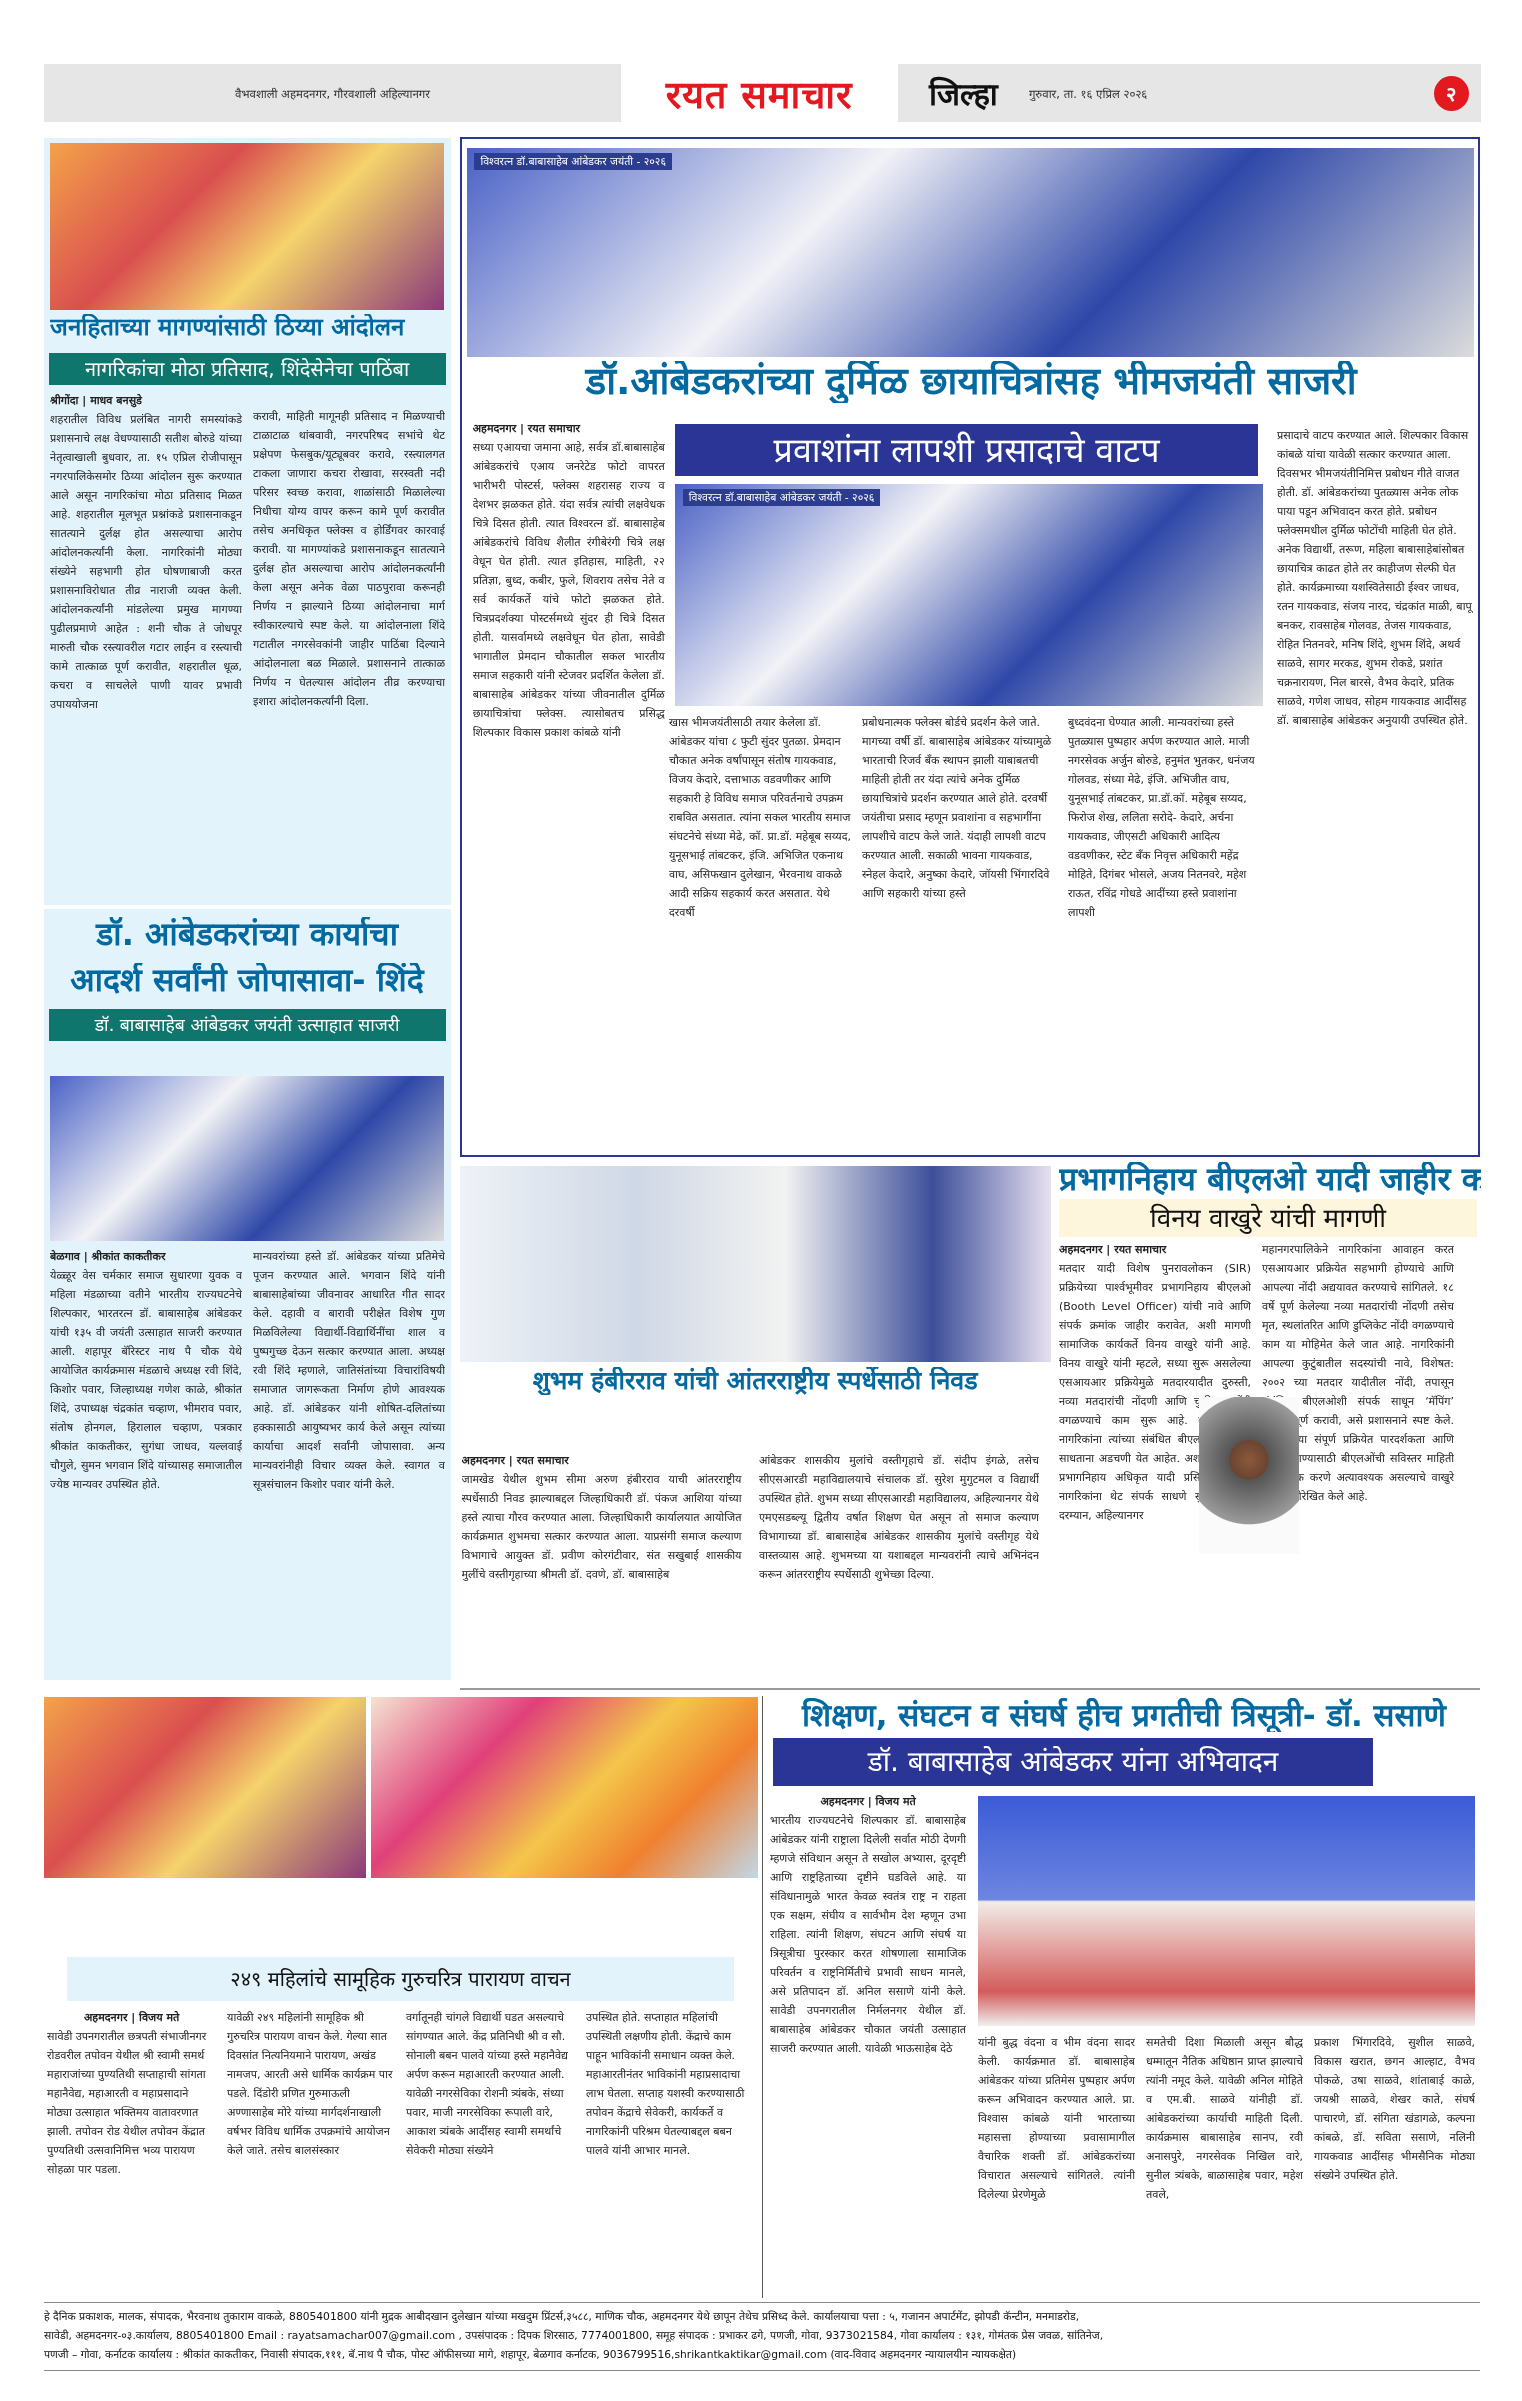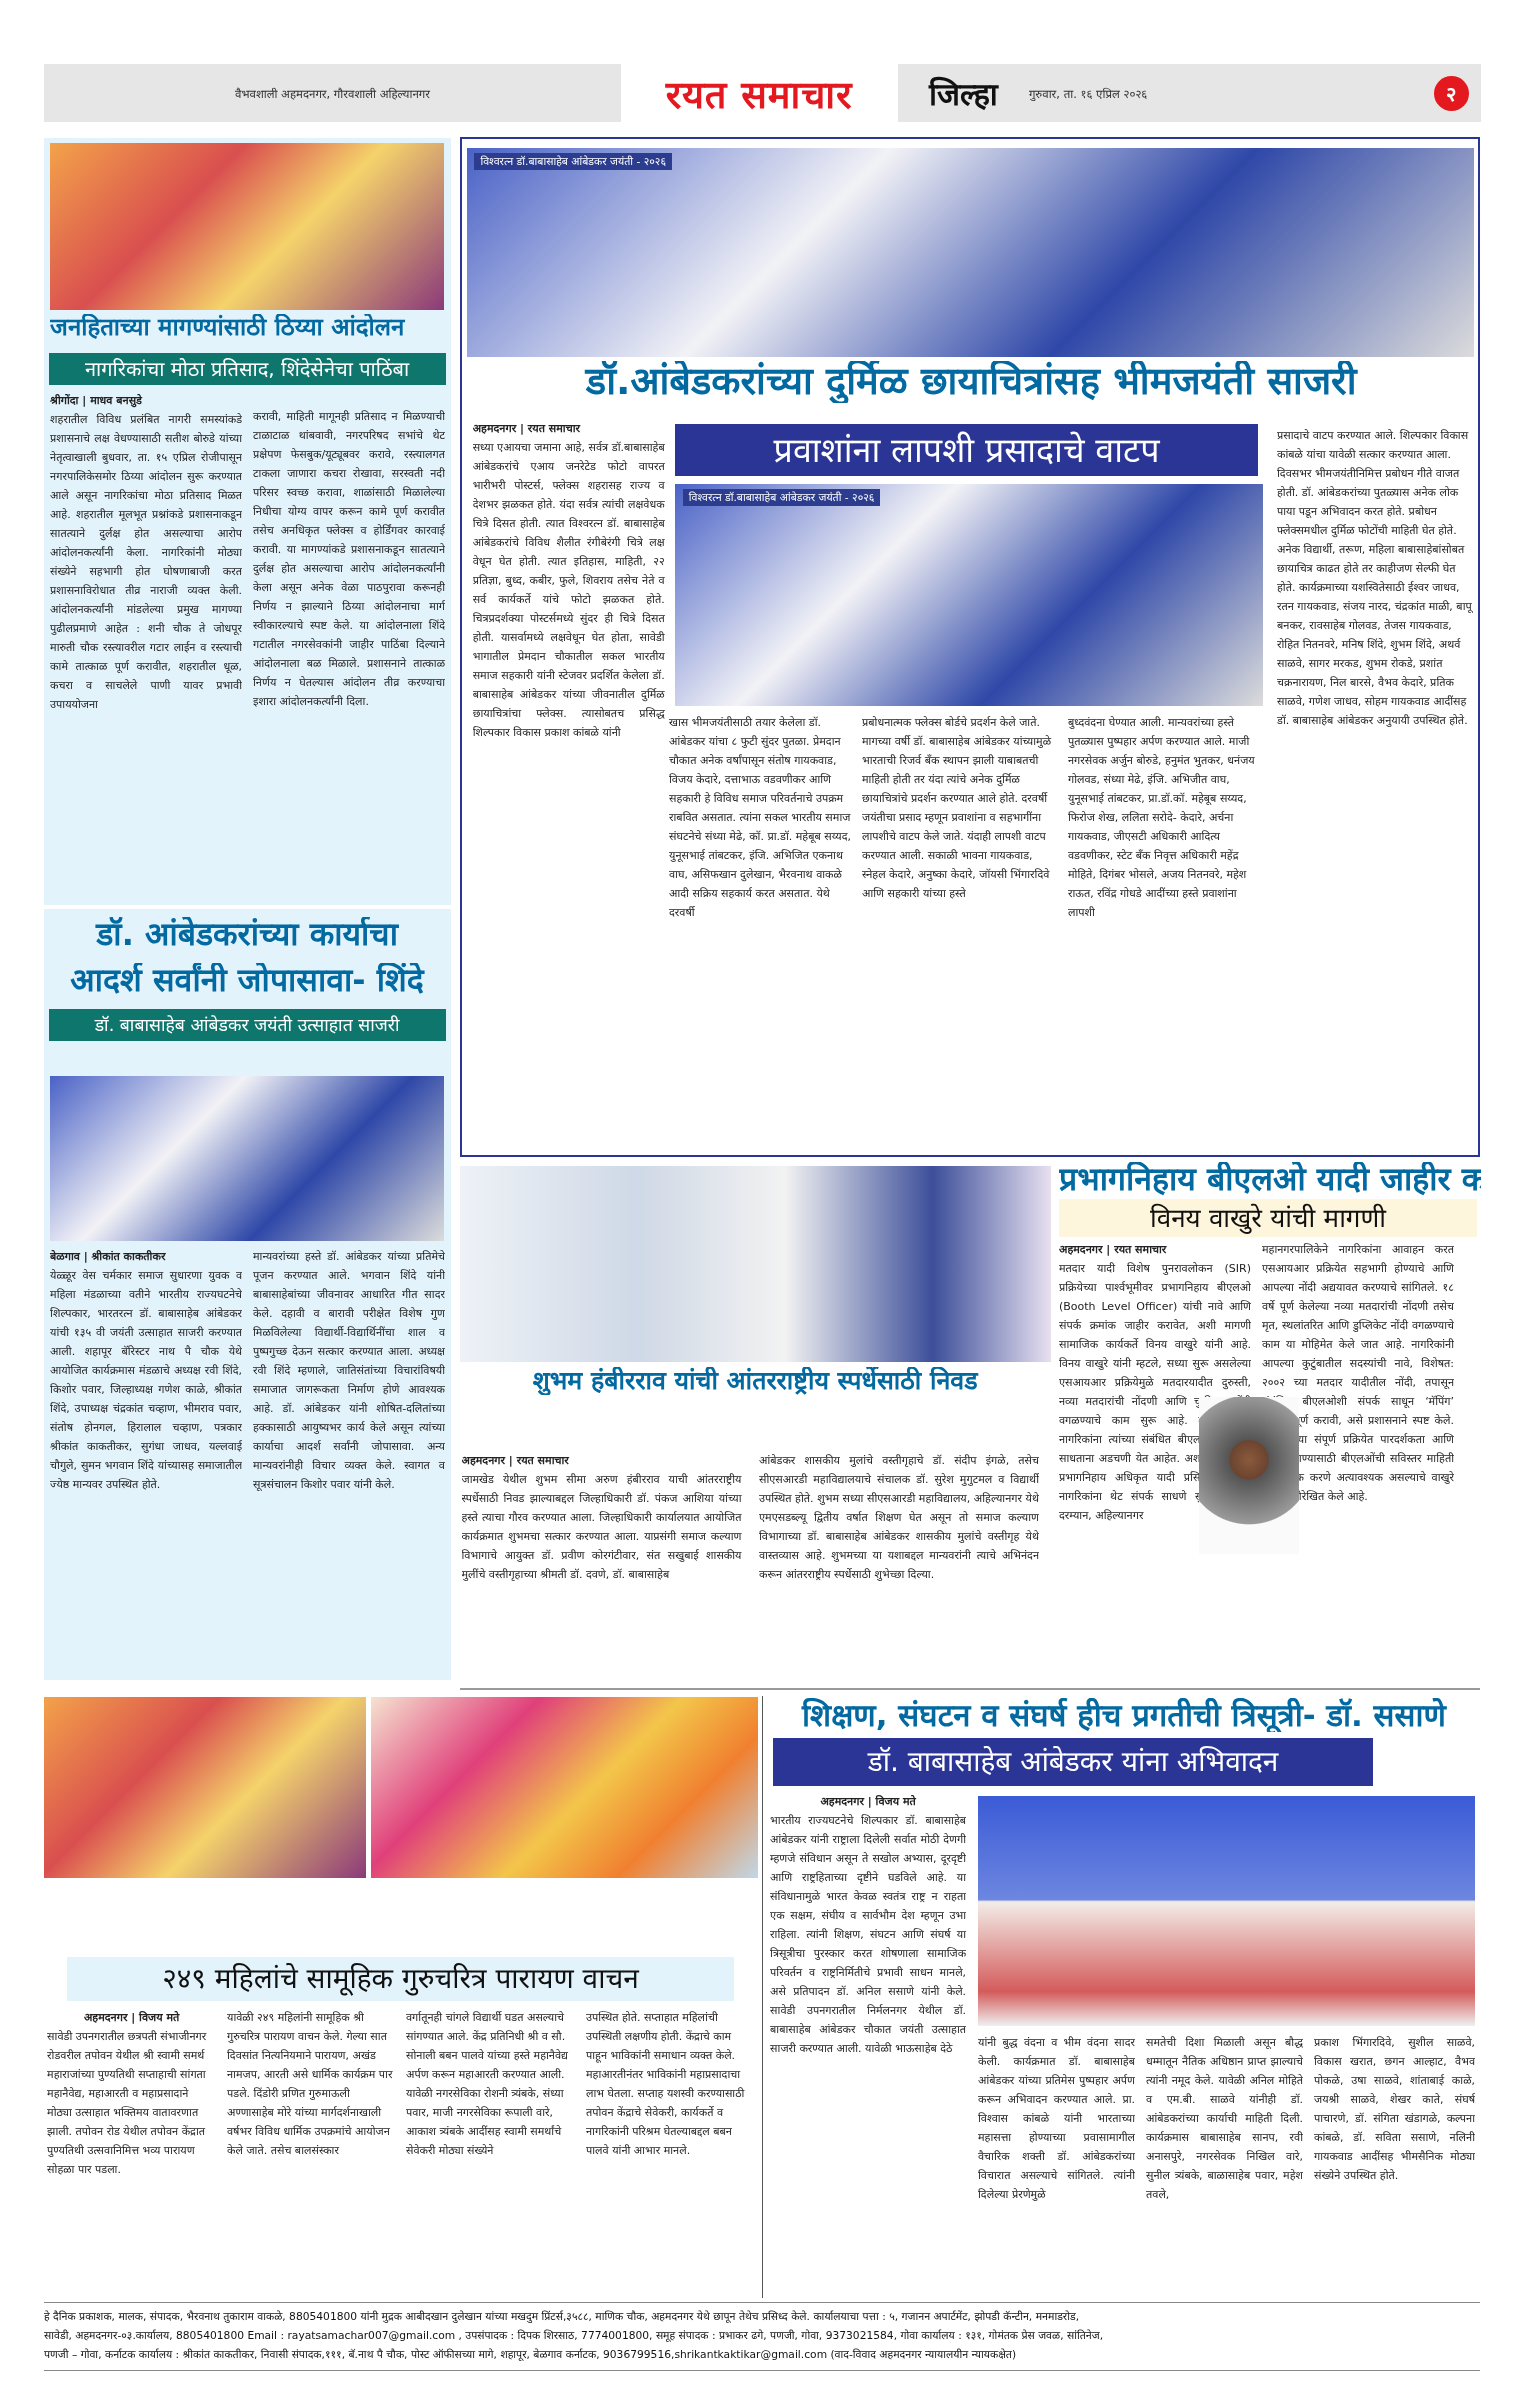--- a/index.html
+++ b/index.html
@@ -119,21 +119,21 @@
   <div class="col" style="left:203px;top:78px;width:192px;height:445px;">
     <span>महानगरपालिकेने नागरिकांना आवाहन करत एसआयआर प्रक्रियेत सहभागी होण्याचे आणि आपल्या नोंदी अद्ययावत करण्याचे सांगितले. १८ वर्षे पूर्ण केलेल्या नव्या मतदारांची नोंदणी तसेच मृत, स्थलांतरित आणि डुप्लिकेट नोंदी वगळण्याचे काम या मोहिमेत केले जात आहे. नागरिकांनी आपल्या कुटुंबातील सदस्यांची नावे, विशेषत: २००२ च्या मतदार यादीतील नोंदी, तपासून संबंधित बीएलओशी संपर्क साधून ‘मॅपिंग’ प्रक्रिया पूर्ण करावी, असे प्रशासनाने स्पष्ट केले. तथापि, या संपूर्ण प्रक्रियेत पारदर्शकता आणि गती आणण्यासाठी बीएलओंची सविस्तर माहिती सार्वजनिक करणे अत्यावश्यक असल्याचे वाखुरे यांनी अधोरेखित केले आहे.</span>
   </div>
 </div>
 
 <div class="rule" style="left:460px;top:1688px;width:1020px;"></div>
 
 <div class="abs" style="left:44px;top:1692px;width:714px;height:606px;">
   <div class="photo warm" style="left:0;top:4.6px;width:322px;height:181px;"></div>
   <div class="photo warm" style="left:327px;top:4.6px;width:387px;height:181px;background:linear-gradient(135deg,#f5e3d0,#e0407a 30%,#f3c64a 55%,#f08030 75%,#c0d8e8);"></div>
-  <div class="abs" style="left:23px;top:265px;width:667px;height:44px;background:#e3f3fc;font-size:28px;line-height:44px;text-align:center;white-space:nowrap;overflow:hidden;">२४९ महिलांचे सामूहिक गुरुचरित्र पारायण वाचन</div>
+  <div class="abs" style="left:23px;top:265px;width:667px;height:44px;background:#e3f3fc;font-size:20px;line-height:44px;text-align:center;white-space:nowrap;overflow:hidden;">२४९ महिलांचे सामूहिक गुरुचरित्र पारायण वाचन</div>
   <div class="col" style="left:3.1px;top:316px;width:169px;height:284px;text-align:left;">
     <span class="byline" style="text-align:center;">अहमदनगर | विजय मते</span>
     <span>सावेडी उपनगरातील छत्रपती संभाजीनगर रोडवरील तपोवन येथील श्री स्वामी समर्थ महाराजांच्या पुण्यतिथी सप्ताहाची सांगता महानैवेद्य, महाआरती व महाप्रसादाने मोठ्या उत्साहात भक्तिमय वातावरणात झाली. तपोवन रोड येथील तपोवन केंद्रात पुण्यतिथी उत्सवानिमित्त भव्य पारायण सोहळा पार पडला.</span>
   </div>
   <div class="col" style="left:183px;top:316px;width:169px;height:284px;text-align:left;">
     <span>यावेळी २४९ महिलांनी सामूहिक श्री गुरुचरित्र पारायण वाचन केले. गेल्या सात दिवसांत नित्यनियमाने पारायण, अखंड नामजप, आरती असे धार्मिक कार्यक्रम पार पडले. दिंडोरी प्रणित गुरुमाऊली अण्णासाहेब मोरे यांच्या मार्गदर्शनाखाली वर्षभर विविध धार्मिक उपक्रमांचे आयोजन केले जाते. तसेच बालसंस्कार</span>
   </div>
   <div class="col" style="left:362px;top:316px;width:169px;height:284px;text-align:left;">
     <span>वर्गातूनही चांगले विद्यार्थी घडत असल्याचे सांगण्यात आले. केंद्र प्रतिनिधी श्री व सौ. सोनाली बबन पालवे यांच्या हस्ते महानैवेद्य अर्पण करून महाआरती करण्यात आली. यावेळी नगरसेविका रोशनी त्र्यंबके, संध्या पवार, माजी नगरसेविका रूपाली वारे, आकाश त्र्यंबके आदींसह स्वामी समर्थांचे सेवेकरी मोठ्या संख्येने</span>
   </div>

